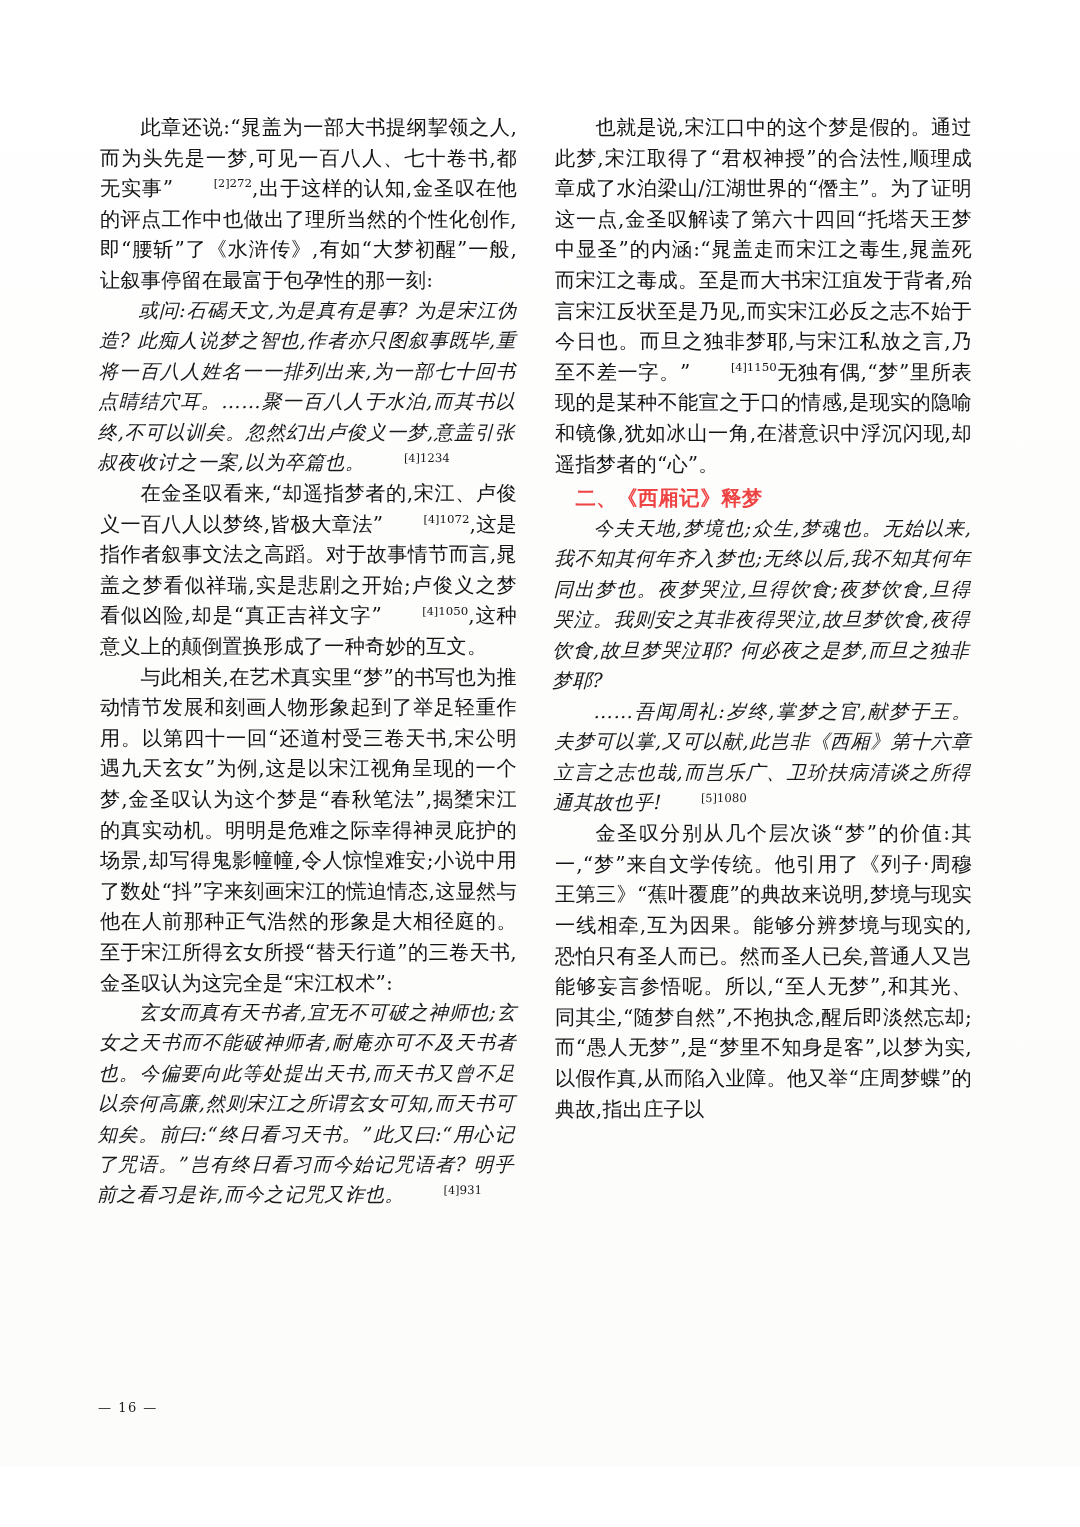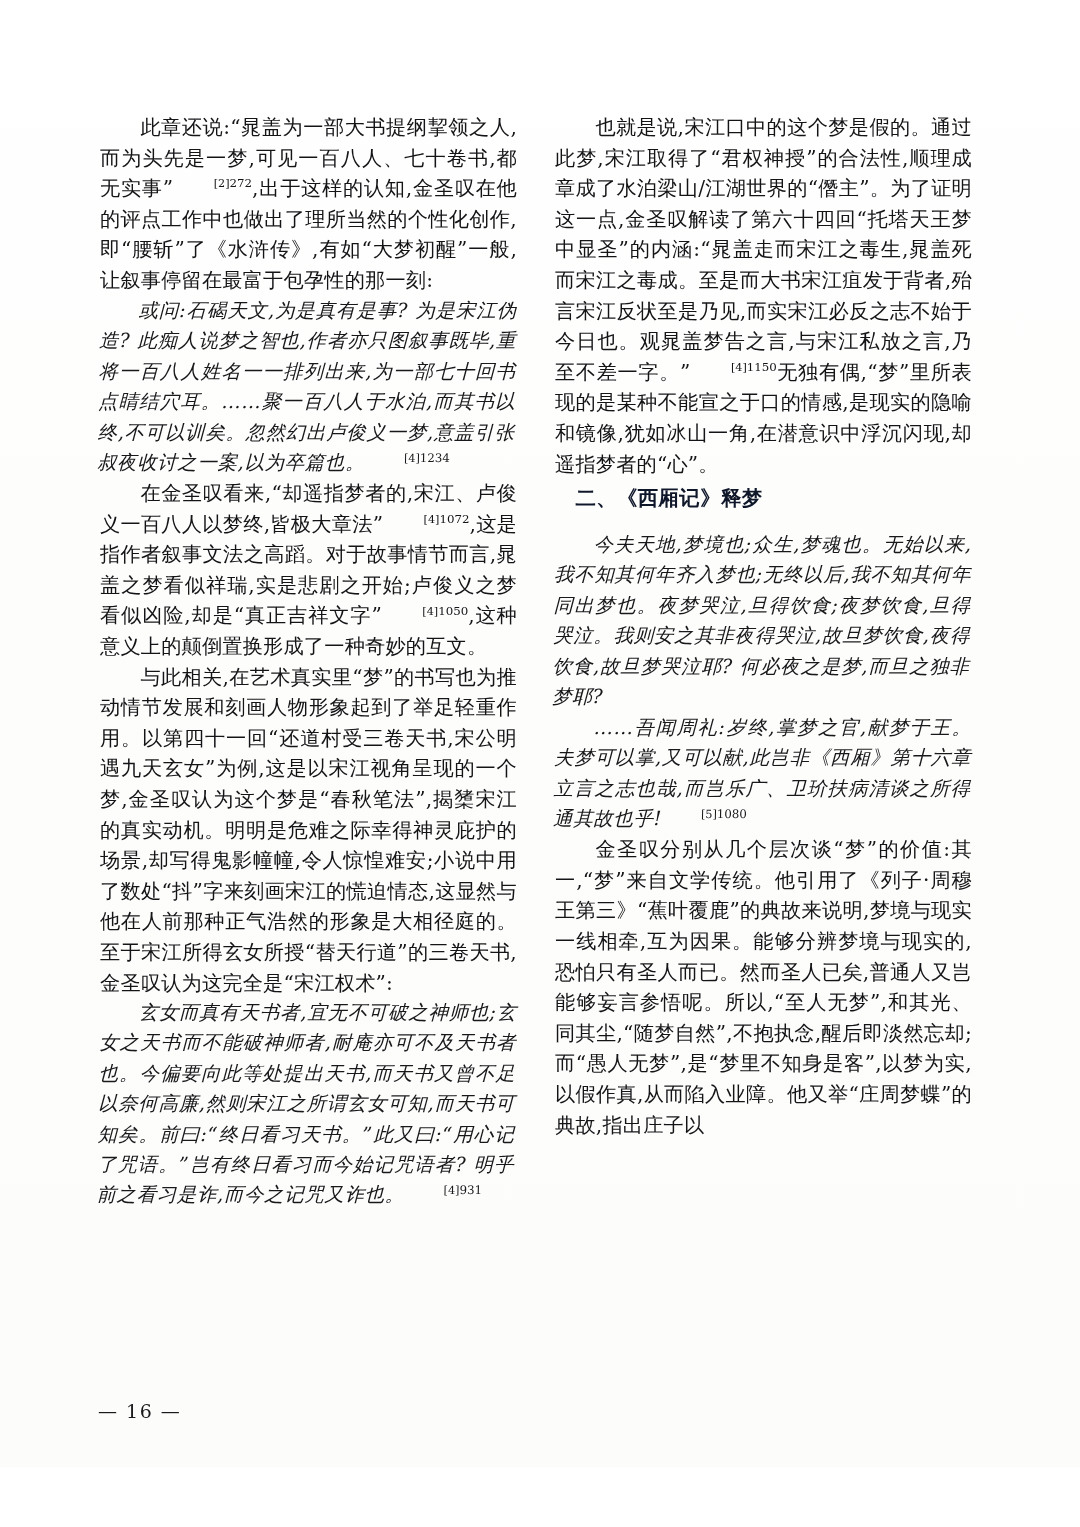--- a/index.html
+++ b/index.html
@@ -71,28 +71,28 @@
     text-indent: 2em;
     letter-spacing: 0.7px;
     color: #18181b;
     font-style: italic;
     font-weight: 400;
     transform: skewX(-1deg);
     transform-origin: left top;
   }
 
   h2.section {
-    margin: 4px 0 16px 0;
+    margin: 4px 0 0 0;
     font-family: "DejaVu Sans", "Liberation Sans", sans-serif;
     font-size: 20.4px;
     line-height: 31px;
     font-weight: 700;
     text-indent: 1em;
     letter-spacing: 0.4px;
-    color: #0f172a;
+    color: #ef4444;
   }
 
   
   sup.cite {
     font-size: 11.6px;
     vertical-align: super;
     line-height: 0;
     font-style: normal;
     font-family: "DejaVu Serif", "Liberation Serif", serif;
     letter-spacing: 0;
@@ -101,21 +101,21 @@
     transform: skewX(0deg);
   }
   sup.cite .brk { font-size: 11.2px; }
   sup.cite .pg  { font-size: 11.8px; }
 
   .pagenum {
     position: absolute;
     left: 98px;
     top: 1400px;
     font-family: "DejaVu Serif", "Liberation Serif", serif;
-    font-size: 19px;
+    font-size: 13px;
     letter-spacing: 1.5px;
     color: #1a1a1c;
   }
 </style>
 </head>
 <body>
 
 <div class="page">
   <div class="paper-tint"></div>
 
@@ -130,21 +130,21 @@
       <p class="body"><span>在金圣叹看来,“却遥指梦者的,宋江、卢俊义一百八人以梦终,皆极大章法”</span><sup class="cite"><span class="brk">[4]</span><span class="pg">1072</span></sup><span>,这是指作者叙事文法之高蹈。对于故事情节而言,晁盖之梦看似祥瑞,实是悲剧之开始;卢俊义之梦看似凶险,却是“真正吉祥文字”</span><sup class="cite"><span class="brk">[4]</span><span class="pg">1050</span></sup><span>,这种意义上的颠倒置换形成了一种奇妙的互文。</span></p>
 
       <p class="body"><span>与此相关,在艺术真实里“梦”的书写也为推动情节发展和刻画人物形象起到了举足轻重作用。以第四十一回“还道村受三卷天书,宋公明遇九天玄女”为例,这是以宋江视角呈现的一个梦,金圣叹认为这个梦是“春秋笔法”,揭橥宋江的真实动机。明明是危难之际幸得神灵庇护的场景,却写得鬼影幢幢,令人惊惶难安;小说中用了数处“抖”字来刻画宋江的慌迫情态,这显然与他在人前那种正气浩然的形象是大相径庭的。至于宋江所得玄女所授“替天行道”的三卷天书,金圣叹认为这完全是“宋江权术”:</span></p>
 
       <p class="quote"><span>玄女而真有天书者,宜无不可破之神师也;玄女之天书而不能破神师者,耐庵亦可不及天书者也。今偏要向此等处提出天书,而天书又曾不足以奈何高廉,然则宋江之所谓玄女可知,而天书可知矣。前曰:“终日看习天书。”此又曰:“用心记了咒语。”岂有终日看习而今始记咒语者? 明乎前之看习是诈,而今之记咒又诈也。</span><sup class="cite"><span class="brk">[4]</span><span class="pg">931</span></sup></p>
 
     </div>
 
     <div class="col">
 
-      <p class="body"><span>也就是说,宋江口中的这个梦是假的。通过此梦,宋江取得了“君权神授”的合法性,顺理成章成了水泊梁山/江湖世界的“僭主”。为了证明这一点,金圣叹解读了第六十四回“托塔天王梦中显圣”的内涵:“晁盖走而宋江之毒生,晁盖死而宋江之毒成。至是而大书宋江疽发于背者,殆言宋江反状至是乃见,而实宋江必反之志不始于今日也。观晁盖梦告之言,与宋江私放之言,乃至不差一字。”</span><sup class="cite"><span class="brk">[4]</span><span class="pg">1150</span></sup><span>无独有偶,“梦”里所表现的是某种不能宣之于口的情感,是现实的隐喻和镜像,犹如冰山一角,在潜意识中浮沉闪现,却遥指梦者的“心”。</span></p>
+      <p class="body"><span>也就是说,宋江口中的这个梦是假的。通过此梦,宋江取得了“君权神授”的合法性,顺理成章成了水泊梁山/江湖世界的“僭主”。为了证明这一点,金圣叹解读了第六十四回“托塔天王梦中显圣”的内涵:“晁盖走而宋江之毒生,晁盖死而宋江之毒成。至是而大书宋江疽发于背者,殆言宋江反状至是乃见,而实宋江必反之志不始于今日也。而旦之独非梦耶,与宋江私放之言,乃至不差一字。”</span><sup class="cite"><span class="brk">[4]</span><span class="pg">1150</span></sup><span>无独有偶,“梦”里所表现的是某种不能宣之于口的情感,是现实的隐喻和镜像,犹如冰山一角,在潜意识中浮沉闪现,却遥指梦者的“心”。</span></p>
 
       <h2 class="section">二、《西厢记》释梦</h2>
 
 
       <p class="quote"><span>今夫天地,梦境也;众生,梦魂也。无始以来,我不知其何年齐入梦也;无终以后,我不知其何年同出梦也。夜梦哭泣,旦得饮食;夜梦饮食,旦得哭泣。我则安之其非夜得哭泣,故旦梦饮食,夜得饮食,故旦梦哭泣耶? 何必夜之是梦,而旦之独非梦耶?</span></p>
 
       <p class="quote"><span>……吾闻周礼:岁终,掌梦之官,献梦于王。夫梦可以掌,又可以献,此岂非《西厢》第十六章立言之志也哉,而岂乐广、卫玠扶病清谈之所得通其故也乎!</span><sup class="cite"><span class="brk">[5]</span><span class="pg">1080</span></sup></p>
 
       <p class="body"><span>金圣叹分别从几个层次谈“梦”的价值:其一,“梦”来自文学传统。他引用了《列子·周穆王第三》“蕉叶覆鹿”的典故来说明,梦境与现实一线相牵,互为因果。能够分辨梦境与现实的,恐怕只有圣人而已。然而圣人已矣,普通人又岂能够妄言参悟呢。所以,“至人无梦”,和其光、同其尘,“随梦自然”,不抱执念,醒后即淡然忘却;而“愚人无梦”,是“梦里不知身是客”,以梦为实,以假作真,从而陷入业障。他又举“庄周梦蝶”的典故,指出庄子以</span></p>
 

